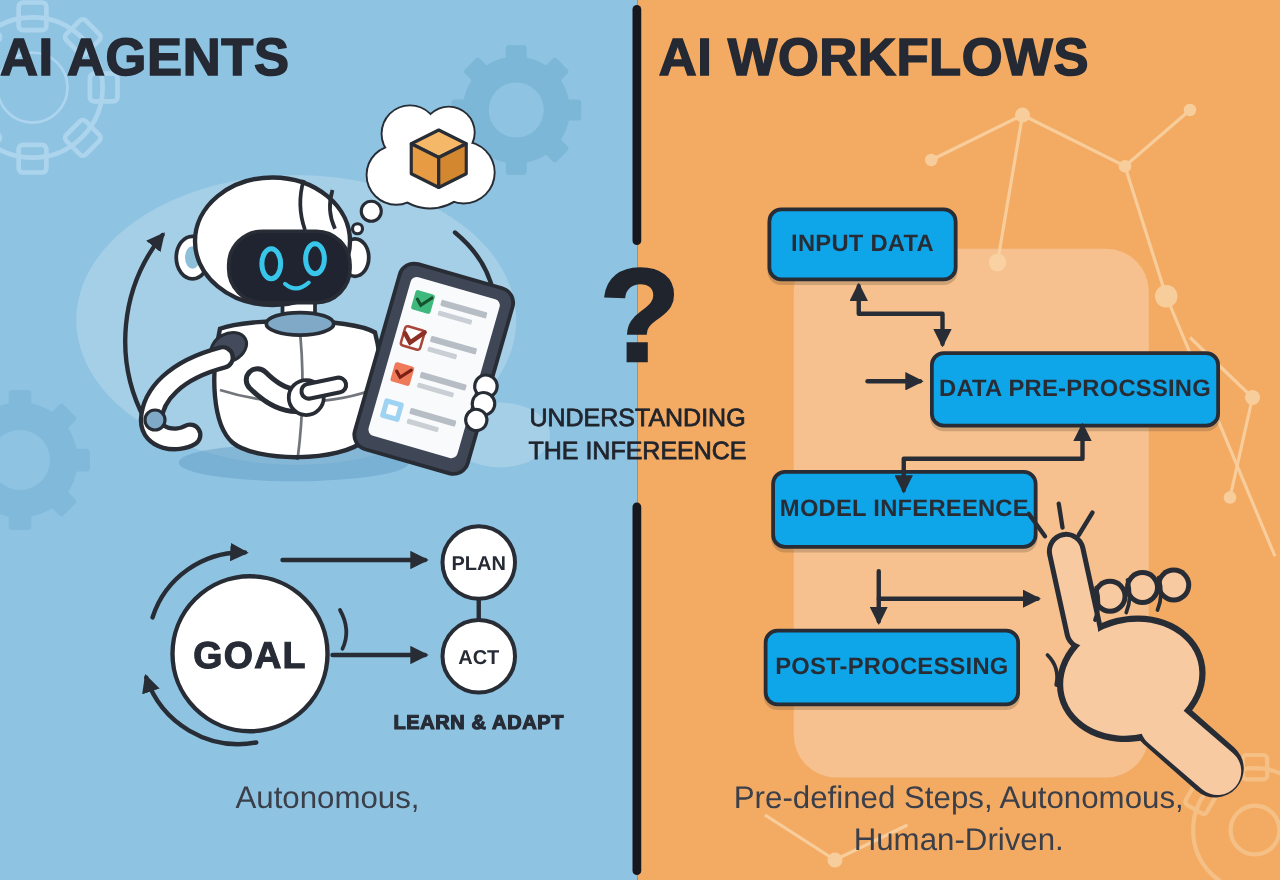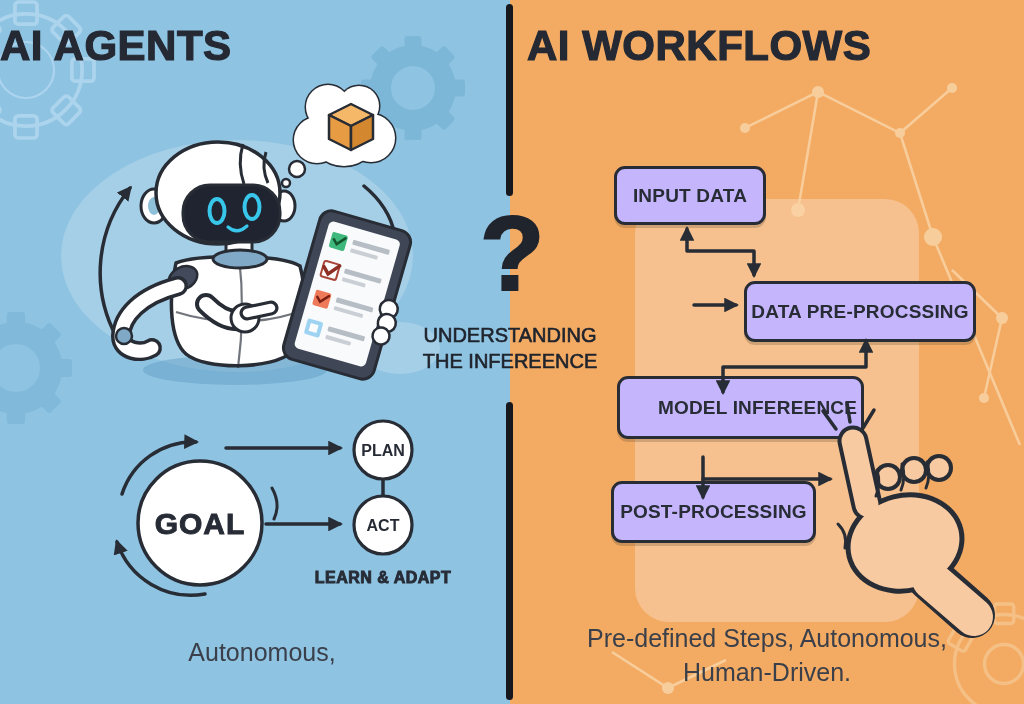--- a/index.html
+++ b/index.html
@@ -23,38 +23,38 @@
   }
   .title.left-title{left:0;width:510px;}
   .title.right-title{left:514px;width:510px;padding-left:13px;}
 
   .center-block{position:absolute;z-index:40;text-align:center;color:#20242d;}
   .qmark{left:452px;top:200px;width:120px;font-size:106px;font-weight:bold;-webkit-text-stroke:2px #20242d;line-height:1.0;}
   .center-sub{left:400px;top:322px;width:220px;font-size:20px;font-weight:normal;line-height:26px;-webkit-text-stroke:.6px #20242d;}
 
   .summary{position:absolute;top:621px;z-index:40;text-align:center;
     font-size:25px;line-height:34px;color:#3a3f49;}
-  .summary.left-summary{left:12px;width:500px;margin-top:14px;}
+  .summary.left-summary{left:12px;width:500px;}
   .summary.right-summary{left:514px;width:506px;}
 
   .flow-backdrop{
     position:absolute;left:635px;top:199px;width:284px;height:423px;
     background:rgba(255,255,255,.27);border-radius:34px;z-index:2;
   }
   .flow-box{
-    position:absolute;z-index:10;background:#c4b5fd;
+    position:absolute;z-index:10;background:#0ea5e9;
     border:3.5px solid #272c35;border-radius:11px;
     display:flex;align-items:center;justify-content:center;white-space:nowrap;
     font-size:19px;font-weight:bold;color:#272c35;letter-spacing:.2px;
     box-shadow:0 3px 0 rgba(70,55,35,.22);
   }
   #fb1{left:614px;top:166px;width:146px;height:53px;}
   #fb2{left:744px;top:281px;width:226px;height:55px;text-align:center;}
-  #fb3{left:617px;top:376px;width:207px;height:57px;padding-left:34px;}
-  #fb4{left:611px;top:481px;width:199px;height:56px;}
+  #fb3{left:617px;top:376px;width:207px;height:57px;}
+  #fb4{left:611px;top:503px;width:199px;height:56px;}
 
   svg.layer{position:absolute;left:0;top:0;pointer-events:none;}
   #left-art{z-index:5;}
   #right-deco{z-index:4;}
   #right-fore{z-index:20;}
 
   .svg-label{font-family:"Liberation Sans",sans-serif;font-weight:bold;fill:#262b35;}
   .fat{stroke:#262b35;stroke-width:.9;paint-order:stroke;}
   .goal-t{font-size:30px;letter-spacing:1px;}
   .small-t{font-size:16px;}

